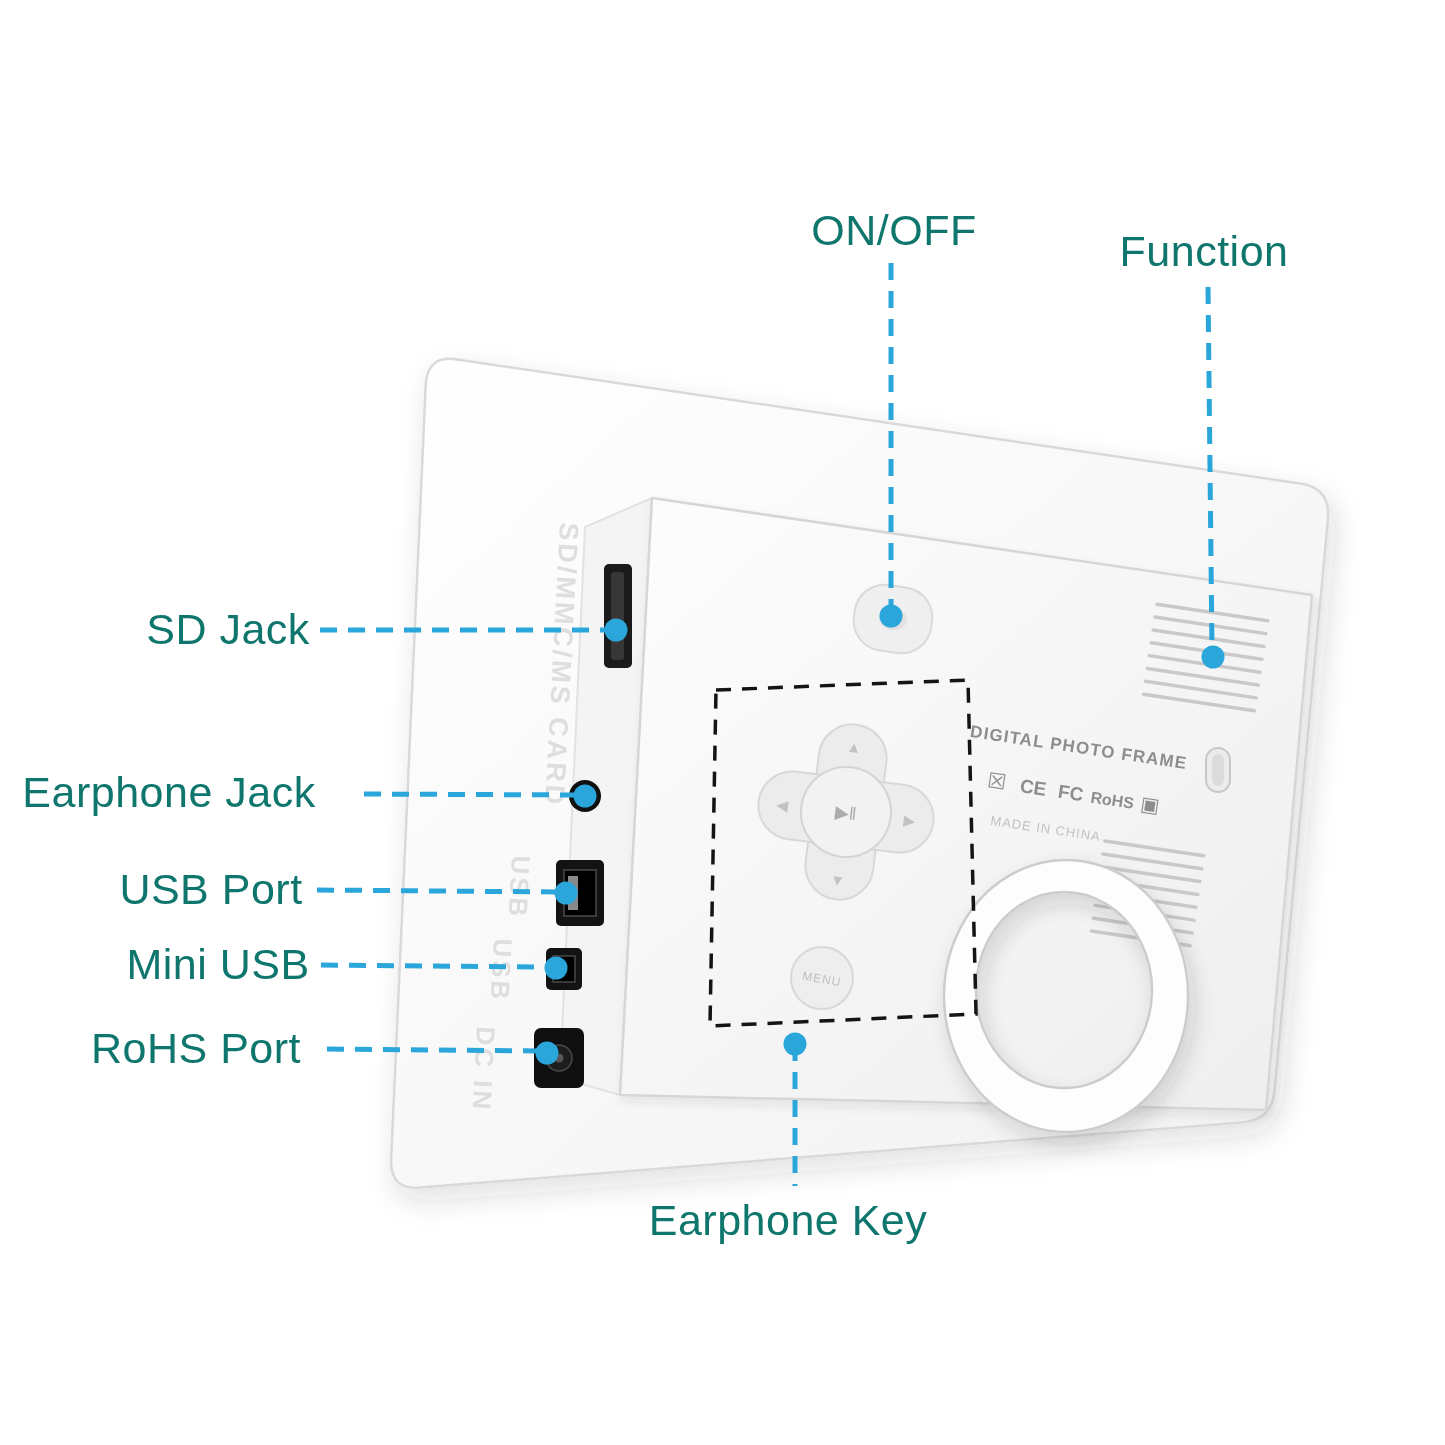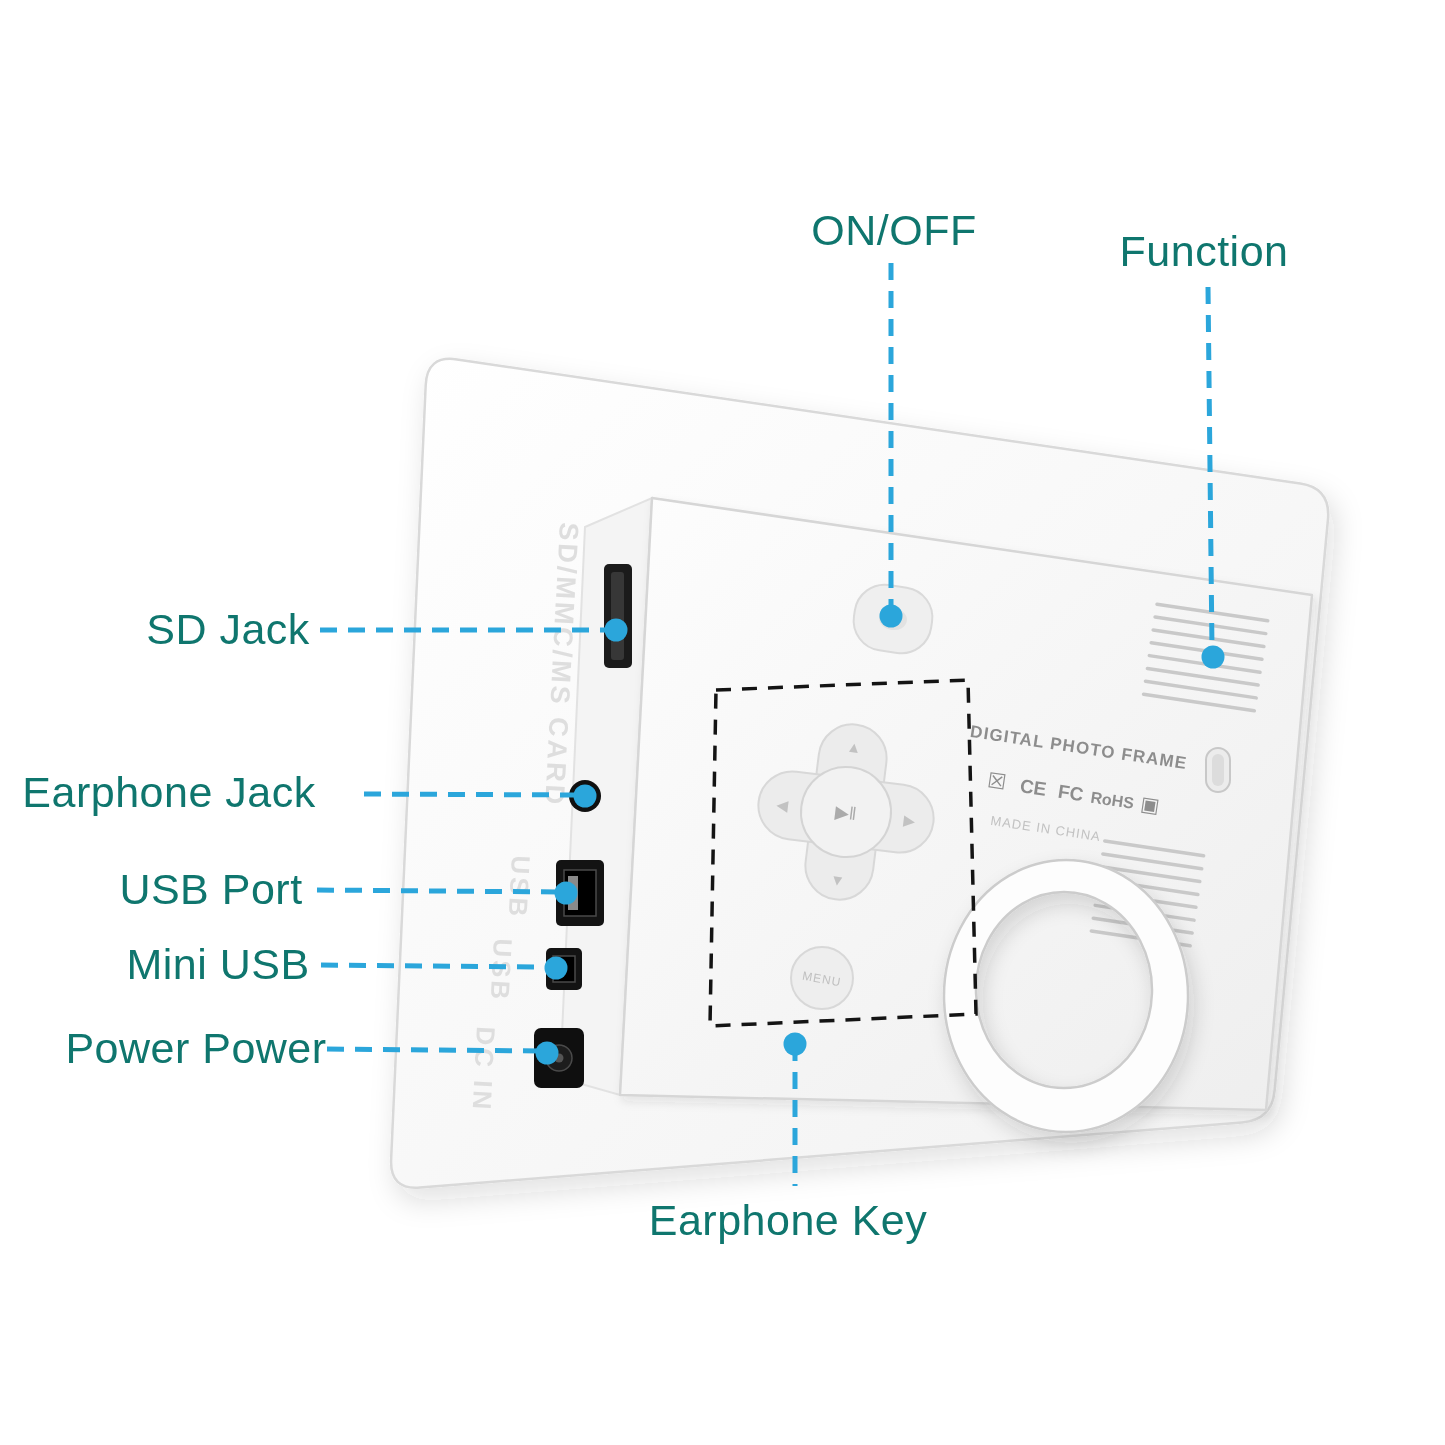--- a/index.html
+++ b/index.html
@@ -179,16 +179,16 @@
       </g>
     </g>
   </svg>
 
   <div class="label" style="left:894px;top:230px;">ON/OFF</div>
   <div class="label" style="left:1204px;top:251px;">Function</div>
   <div class="label" style="left:228px;top:629px;">SD Jack</div>
   <div class="label" style="left:158px;top:792px;margin-left:11px;">Earphone Jack</div>
   <div class="label" style="left:211px;top:889px;">USB Port</div>
   <div class="label" style="left:218px;top:964px;">Mini USB</div>
-  <div class="label" style="left:196px;top:1048px;">Power Power</div>
+  <div class="label" style="left:196px;top:1048px;">RoHS Port</div>
   <div class="label" style="left:788px;top:1220px;">Earphone Key</div>
 
 </div>
 
 </body></html>

